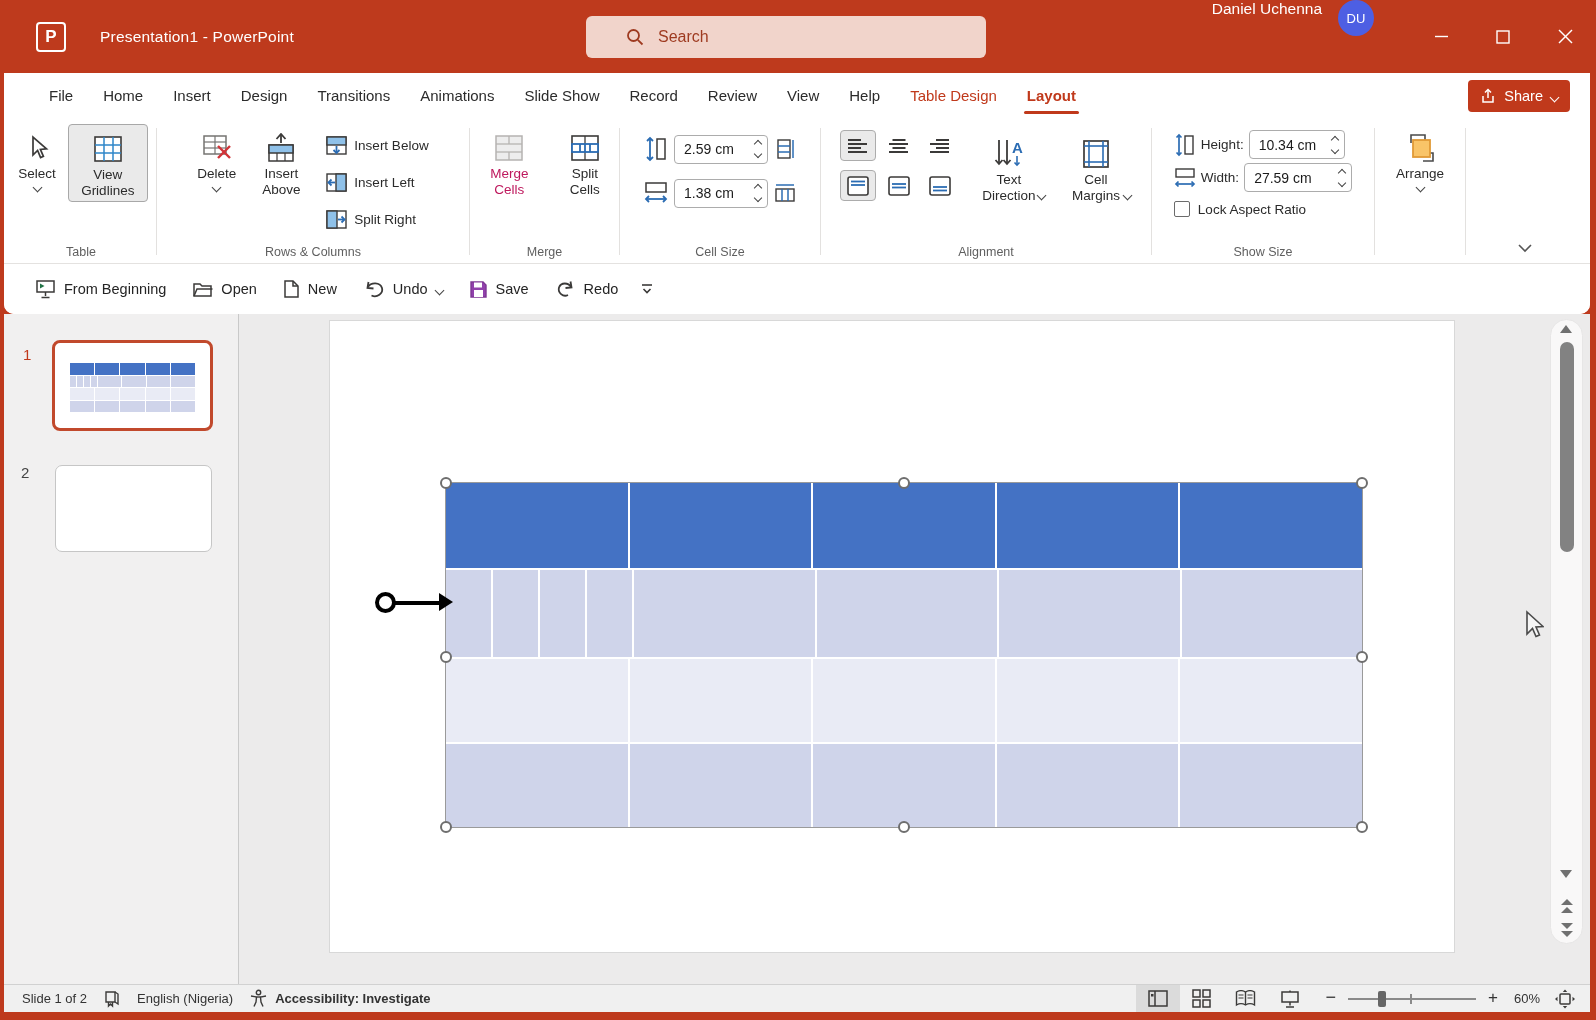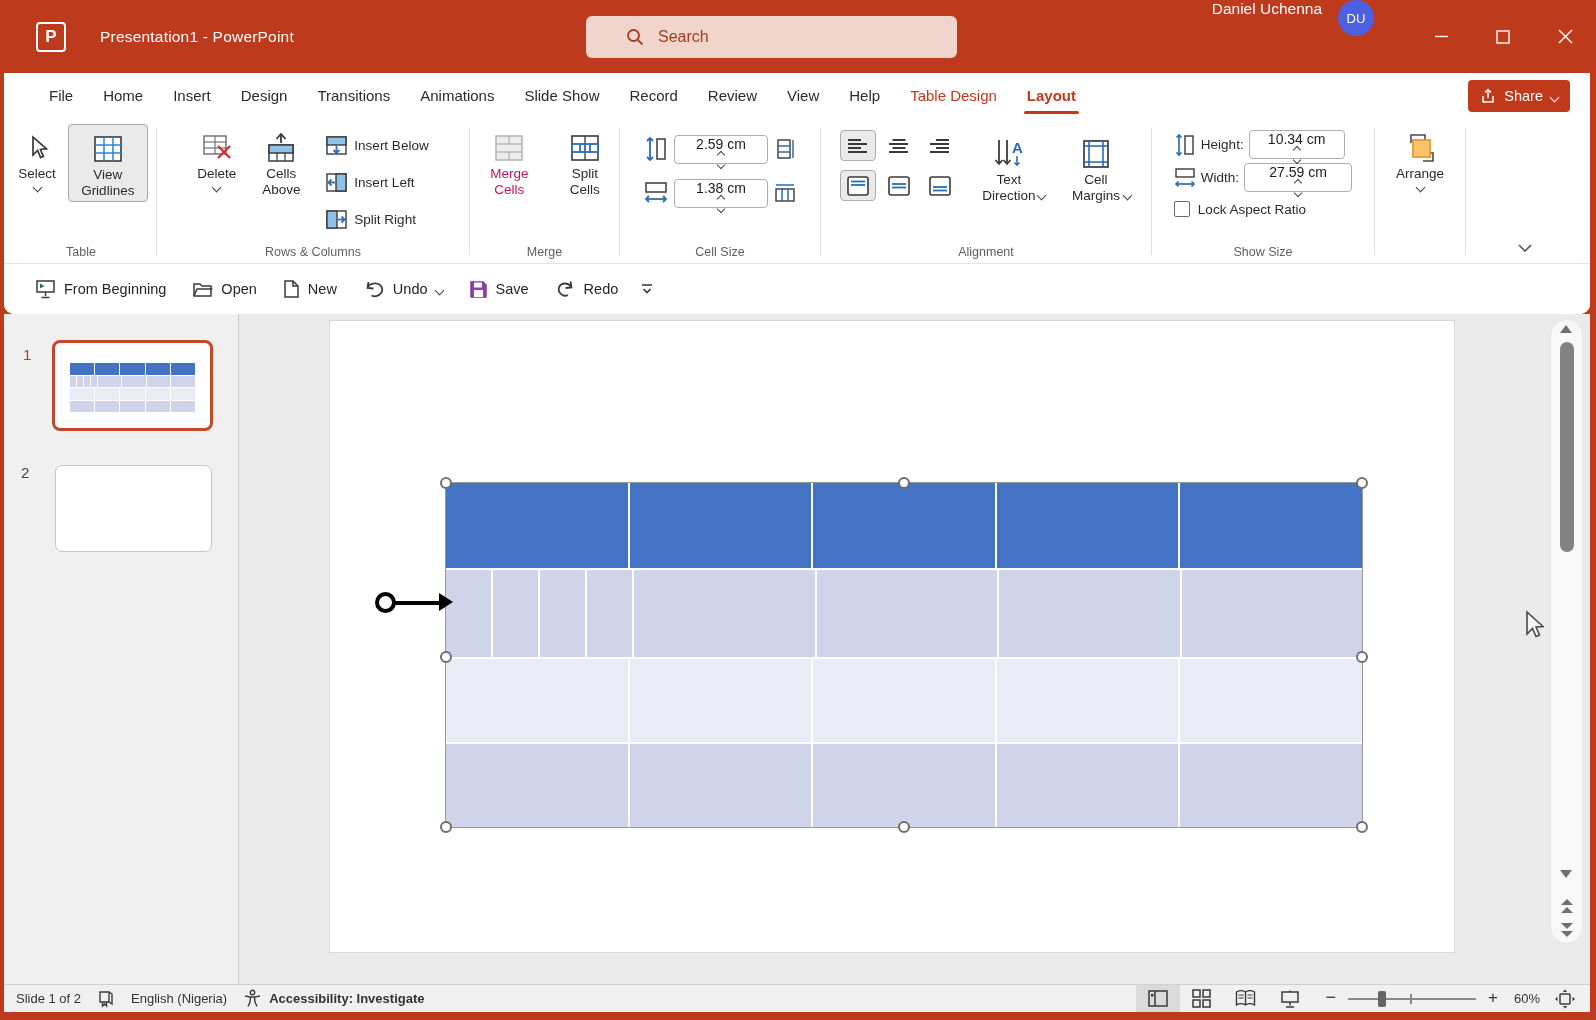--- a/index.html
+++ b/index.html
@@ -4,21 +4,21 @@
 <style>
   * { box-sizing: border-box; margin: 0; padding: 0; }
   html,body { width:1596px; height:1020px; overflow:hidden; font-family:"Liberation Sans", sans-serif; }
   body { position:relative; background:#BE3A1D; }
   .noselect { user-select:none; }
 
   
   .titlebar { position:absolute; top:0; left:0; width:1596px; height:73px; background:#BE3A1D; display:flex; align-items:center; color:#fff; }
   .pp-logo { width:30px; height:30px; margin-left:36px; border:2px solid #fff; border-radius:4px; display:flex; align-items:center; justify-content:center; font-size:17px; font-weight:bold; color:#fff; }
   .doc-title { margin-left:34px; font-size:15.5px; letter-spacing:.2px; white-space:pre; }
-  .search-box { position:absolute; left:586px; top:16px; width:371px; height:42px; background:#F1D4CB; border-radius:6px; display:flex; align-items:center; color:#9E3A20; font-size:16px; cursor:pointer; }
+  .search-box { position:absolute; left:586px; top:16px; width:400px; height:42px; background:#F1D4CB; border-radius:6px; display:flex; align-items:center; color:#9E3A20; font-size:16px; cursor:pointer; }
   .search-box svg { margin:0 14px 0 40px; }
   .tb-right { position:absolute; right:0; top:0; height:73px; display:flex; }
   .user-name { font-size:15.5px; margin-right:16px; }
   .avatar { width:36px; height:36px; border-radius:50%; background:#4D5FE3; display:flex; align-items:center; justify-content:center; font-size:13px; margin-right:36px; }
   .winbtn { width:62px; height:73px; display:flex; align-items:center; justify-content:center; cursor:pointer; }
 
   
   .white-card { position:absolute; top:73px; left:4px; right:6px; height:241px; background:#fff; border-radius:0 0 10px 10px; }
 
   .menubar { position:relative; height:45px; display:flex; align-items:center; padding-left:30px; }
@@ -33,21 +33,21 @@
   .rgroup { position:relative; padding:4px 4px 22px 4px; display:flex; justify-content:center; }
   .rgroup-label { position:absolute; bottom:4px; left:0; width:100%; text-align:center; font-size:12.5px; color:#5F5F5F; }
   .rdivider { width:1px; background:#E3E1DF; margin:8px 0; }
   .bigbtn { display:flex; flex-direction:column; align-items:center; border-radius:4px; padding:6px 4px 2px 4px; cursor:pointer; text-align:center; font-size:13.5px; color:#2b2b2b; line-height:1.18; }
   .bigbtn .ricon { height:36px; display:flex; align-items:center; justify-content:center; }
   .bigbtn.pressed { background:#EAEAEA; border:1px solid #A8A8A8; }
   .bigbtn.disabled { color:#be185d; cursor:default; }
   .chev { display:inline-block; width:7px; height:7px; border-right:1.6px solid #444; border-bottom:1.6px solid #444; transform:rotate(45deg); margin-top:2px; }
   .smallbtn { display:flex; align-items:center; gap:7px; height:26px; font-size:13.5px; color:#2b2b2b; cursor:pointer; padding:0 4px; border-radius:3px; }
   .sizerow { display:flex; align-items:center; gap:6px; height:34px; }
-  .spinbox { display:flex; align-items:center; justify-content:space-between; width:94px; height:29px; border:1px solid #ACACAC; border-radius:4px; font-size:14px; color:#1b1b1b; background:#fff;flex-direction:column; }
+  .spinbox { display:flex; align-items:center; justify-content:space-between; width:94px; height:29px; border:1px solid #ACACAC; border-radius:4px; padding-left:9px; font-size:14px; color:#1b1b1b; background:#fff; }
   .spincol { display:flex; flex-direction:column; gap:4px; padding:0 6px; cursor:pointer; }
   .spincol .up { width:6px; height:6px; border-left:1.4px solid #444; border-top:1.4px solid #444; transform:rotate(45deg); }
   .spincol .dn { width:6px; height:6px; border-right:1.4px solid #444; border-bottom:1.4px solid #444; transform:rotate(45deg); }
   .alignbtn { width:36px; height:31px; display:flex; align-items:center; justify-content:center; border-radius:4px; cursor:pointer; }
   .alignbtn.pressed { background:#EAEAEA; border:1px solid #ACACAC; }
   .tsrow { display:flex; align-items:center; height:33px; font-size:13.5px; color:#2b2b2b; gap:5px; }
   .cklabel { display:flex; align-items:center; gap:8px; font-size:13.5px; color:#2b2b2b; height:30px; cursor:pointer; }
   .ckbox { width:16px; height:16px; border:1.4px solid #6b6b6b; border-radius:2px; background:#fff; }
   .collapse-chev { position:absolute; right:55px; bottom:10px; cursor:pointer; }
 
@@ -212,21 +212,21 @@
           <div class="ricon">
               <svg width="32" height="30" viewBox="0 0 32 30">
                 <line x1="16" y1="1" x2="16" y2="10" stroke="#3B3A39" stroke-width="1.8"></line>
                 <path d="M11.5 6 L16 1 L20.5 6" fill="none" stroke="#3B3A39" stroke-width="1.8"></path>
                 <rect x="4" y="12" width="24" height="16" fill="#fff" stroke="#3B3A39" stroke-width="1.5"></rect>
                 <rect x="4" y="12" width="24" height="8" fill="#8FC1E9" stroke="#3B3A39" stroke-width="1.5"></rect>
                 <line x1="12" y1="20" x2="12" y2="28" stroke="#3B3A39" stroke-width="1.2"></line>
                 <line x1="20" y1="20" x2="20" y2="28" stroke="#3B3A39" stroke-width="1.2"></line>
               </svg>
             </div>
-          <span>Cells Above</span>
+          <span>Insert Above</span>
         </div>
         <div style="display:flex; flex-direction:column; gap:11px; padding-top:8px;">
           <div class="smallbtn">
             <svg width="21" height="19" viewBox="0 0 21 19">
                 <rect x="1" y="1" width="19" height="17" fill="#fff" stroke="#3B3A39" stroke-width="1.4"></rect>
                 <rect x="1" y="1" width="19" height="8" fill="#8FC1E9" stroke="#3B3A39" stroke-width="1.4"></rect>
                 <line x1="10.5" y1="10" x2="10.5" y2="16.5" stroke="#2B6CB3" stroke-width="1.8"></line>
                 <path d="M7.5 14 L10.5 17 L13.5 14" fill="none" stroke="#2B6CB3" stroke-width="1.8"></path>
               </svg>
             <span>Insert Below</span>
@@ -654,21 +654,21 @@
         <path d="M1 15 L7 9 L13 15 Z" fill="#707070"></path>
       </svg>
     <svg class="dbl" style="top:608px" width="14" height="16" viewBox="0 0 14 16">
         <path d="M1 1 L7 7 L13 1 Z" fill="#707070"></path>
         <path d="M1 9 L7 15 L13 9 Z" fill="#707070"></path>
       </svg>
   </div>
 </div>
 
 <div class="statusbar">
-  <div class="sb-item" style="margin-left:4px">Slide 1 of 2</div>
+  <div class="sb-item" style="margin-left:10px">Slide 1 of 2</div>
   <div class="sb-item">
     <svg width="18" height="18" viewBox="0 0 18 18">
         <path d="M3 2 L12 2 L12 12 L3 12 Z" fill="none" stroke="#3B3A39" stroke-width="1.4"></path>
         <path d="M12 2 L15 4 L15 14 L12 12" fill="none" stroke="#3B3A39" stroke-width="1.4"></path>
         <path d="M5.5 12 L5.5 16 L7.5 14 L9.5 16 L9.5 12" fill="none" stroke="#3B3A39" stroke-width="1.4"></path>
       </svg>
   </div>
   <div class="sb-item">English (Nigeria)</div>
   <div class="sb-item" style="gap:7px; font-weight:bold;">
     <svg width="19" height="19" viewBox="0 0 19 19">

